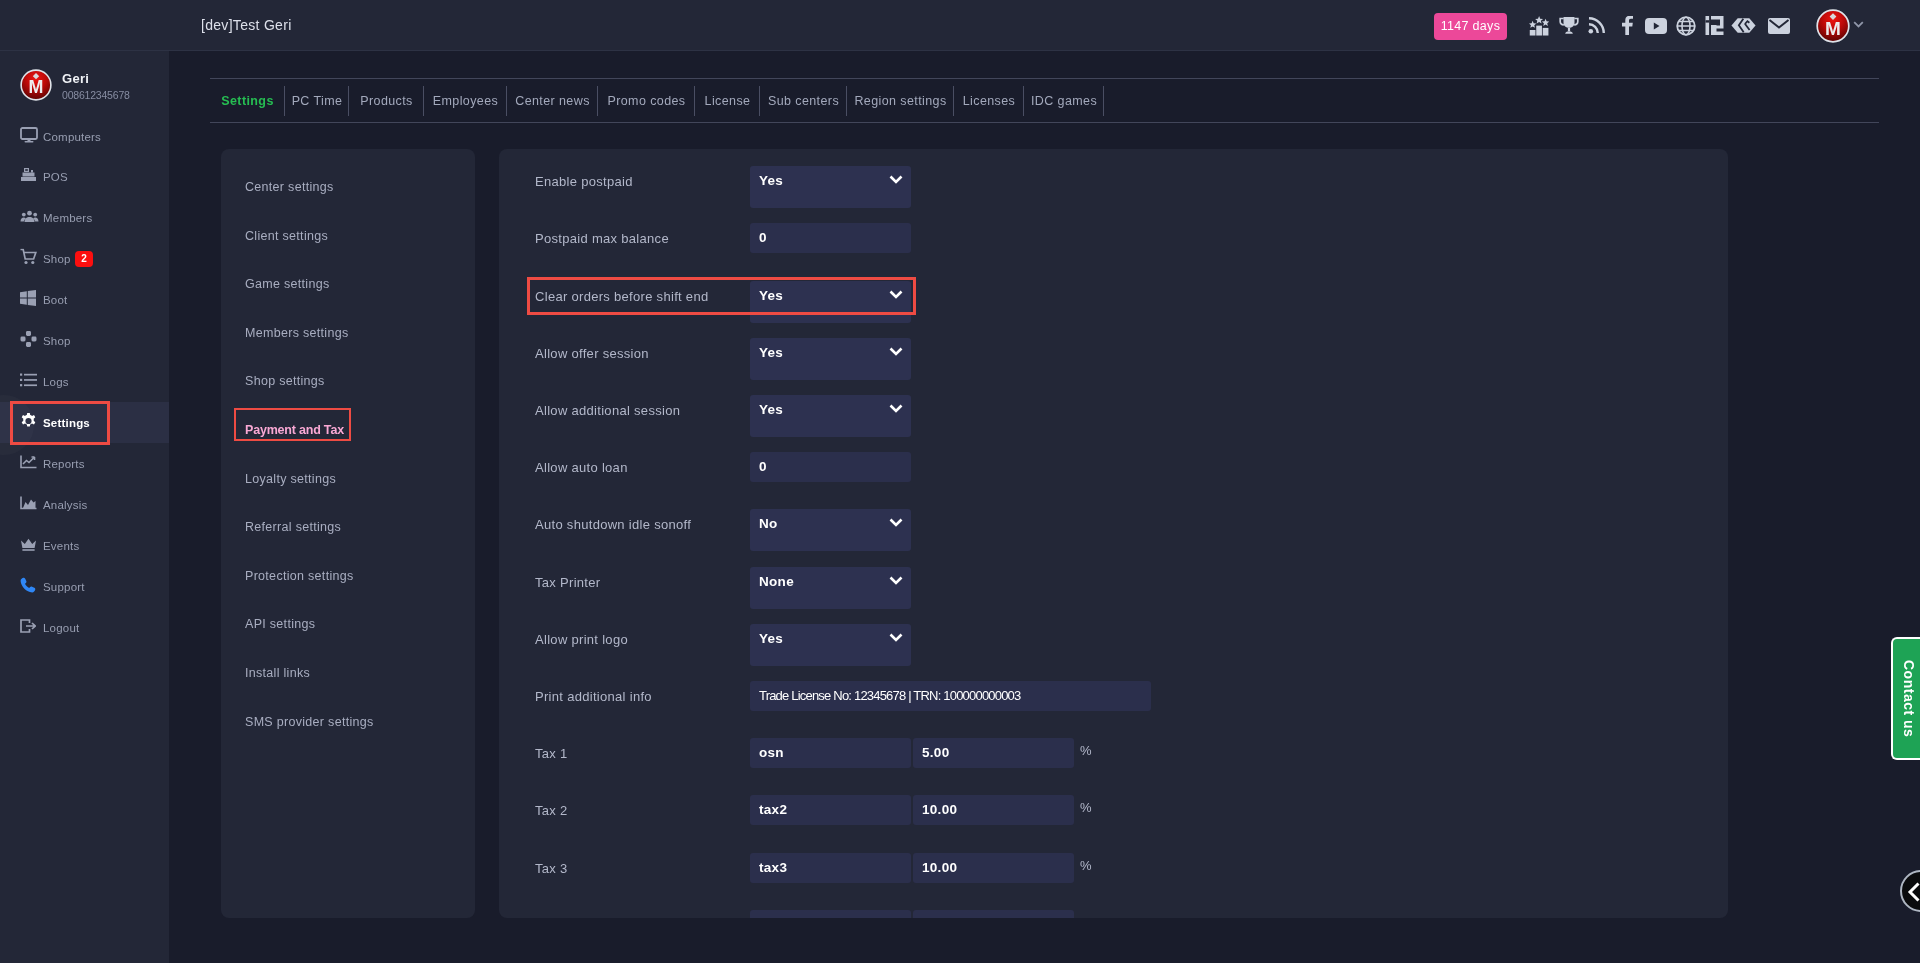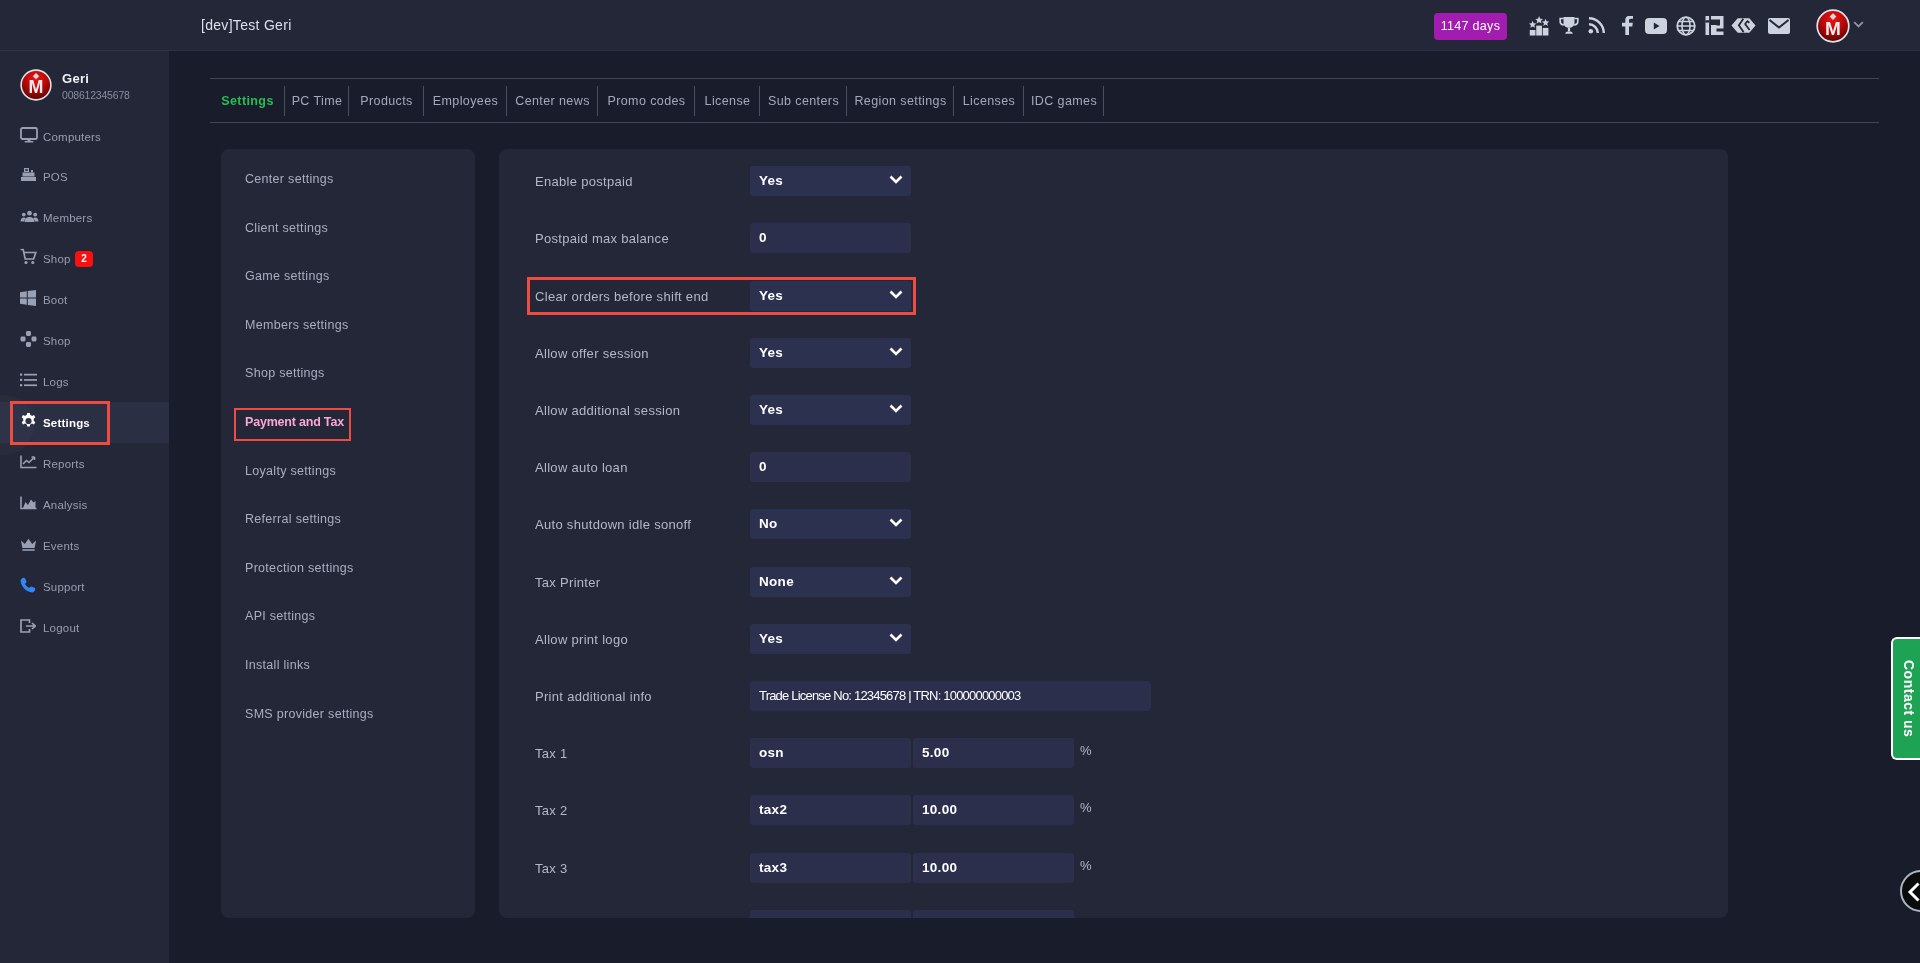--- a/index.html
+++ b/index.html
@@ -6,21 +6,21 @@
 html,body { width:1920px; height:963px; overflow:hidden; background:#191c2b; font-family:"Liberation Sans", sans-serif; }
 #app { position:relative; width:1920px; height:963px; }
 
 
 #header { position:absolute; top:0; left:0; width:1920px; height:51px; background:#232737; border-bottom:1px solid #2d3244; }
 #logoZone { position:absolute; top:0; left:0; width:169px; height:50px; border-right:1px solid #2d3244; }
 #logoTxt { position:absolute; left:35px; top:17px; font-size:15px; font-weight:bold; color:#f2f3f7; letter-spacing:-0.3px; }
 #burger { position:absolute; left:136px; top:19px; width:15px; height:14px; }
 #burger div { height:2px; background:#c9cdd8; margin-bottom:4px; border-radius:1px; }
 #pageTitle { position:absolute; left:201px; top:17px; font-size:14px; color:#dde0ea; letter-spacing:0.3px; }
-#daysBtn { position:absolute; left:1434px; top:13px; width:73px; height:27px; background:#a21caf; border-radius:4px; color:#fff; font-size:12.5px; text-align:center; line-height:27px; letter-spacing:0.3px; }
+#daysBtn { position:absolute; left:1434px; top:13px; width:73px; height:27px; background:#ec4899; border-radius:4px; color:#fff; font-size:12.5px; text-align:center; line-height:27px; letter-spacing:0.3px; }
 .hico { position:absolute; top:0; height:51px; display:flex; align-items:center; justify-content:center; }
 #caret { position:absolute; left:1853px; top:21px; }
 
 
 #sidebar { position:absolute; top:51px; left:0; width:169px; height:912px; background:#232737; }
 #uAvatar { position:absolute; left:20px; top:18px; }
 #uName { position:absolute; left:62px; top:20px; font-size:13px; font-weight:bold; color:#f0f2f6; letter-spacing:0.3px; }
 #uPhone { position:absolute; left:62px; top:38px; font-size:10.5px; color:#878da2; letter-spacing:-0.2px; }
 .mitem { position:absolute; left:0; width:169px; height:41px; }
 .mitem .mico { position:absolute; left:20px; top:50%; transform:translateY(-50%); }
@@ -31,27 +31,27 @@
 #settingsRedBox { position:absolute; left:10px; top:350px; width:100px; height:44px; border:3.5px solid #ee4b43; z-index:5; }
 
 
 #tabbar { position:absolute; left:210px; top:78px; width:1669px; height:45px; border-top:1px solid #42465a; border-bottom:1px solid #42465a; display:flex; }
 .tab { position:relative; height:100%; display:flex; align-items:center; justify-content:center; font-size:12.5px; color:#a3a9bc; letter-spacing:0.4px; }
 .tab::after { content:""; position:absolute; right:0; top:7px; height:30px; width:1px; background:#4a4e63; }
 .tab.active { color:#26bd52; font-weight:bold; }
 
 
 #subpanel { position:absolute; left:221px; top:149px; width:254px; height:769px; background:#232737; border-radius:8px; }
-.sitem { position:absolute; left:24px; transform:translateY(-50%); font-size:12.5px; color:#a9aec1; letter-spacing:0.3px; white-space:nowrap; }
+.sitem { position:absolute; left:24px; transform:translateY(-50%); font-size:12.5px; color:#a9aec1; letter-spacing:0.3px; white-space:nowrap;margin-top:8px; }
 .sitem.active { color:#f9a8d4; font-weight:bold; letter-spacing:-0.2px; }
 #payRedBox { position:absolute; left:13px; top:259px; width:117px; height:33px; border:2.5px solid #ee4b43; }
 
 #card { position:absolute; left:499px; top:149px; width:1229px; height:769px; background:#232737; border-radius:8px; overflow:hidden; }
 .flabel { position:absolute; left:36px; transform:translateY(-50%); font-size:13px; color:#b3b8ca; letter-spacing:0.3px; white-space:nowrap; }
-.fsel { position:absolute; left:251px; width:161px; height:30px; background:#2d3150; border-radius:3px; color:#fff; font-size:13.5px; font-weight:bold; line-height:30px; padding-left:9px; letter-spacing:0.3px; }
+.fsel { position:absolute; left:251px; width:161px; height:42px; background:#2d3150; border-radius:3px; color:#fff; font-size:13.5px; font-weight:bold; line-height:30px; padding-left:9px; letter-spacing:0.3px; }
 .fsel svg { position:absolute; right:8px; top:9px; }
 .finput { position:absolute; left:251px; width:161px; height:30px; background:#2b2f4c; border-radius:3px; color:#fff; font-size:13.5px; font-weight:bold; line-height:30px; padding-left:9px; letter-spacing:0.3px; }
 .finput2 { position:absolute; left:414px; width:161px; height:30px; background:#2b2f4c; border-radius:3px; color:#fff; font-size:13.5px; font-weight:bold; line-height:30px; padding-left:9px; letter-spacing:0.3px; }
 .pct { position:absolute; left:581px; transform:translateY(-50%); font-size:13px; color:#b3b8ca; }
 #clearRedBox { position:absolute; left:28px; top:128px; width:389px; height:38px; border:3px solid #ee4b43; }
 
 
 #contact { position:absolute; left:1891px; top:637px; width:31px; height:123px; background:#1ea355; border:2px solid #fff; border-right:none; border-radius:6px 0 0 6px; color:#fff; font-size:14px; font-weight:bold; letter-spacing:0.5px; writing-mode:vertical-rl; text-align:center; line-height:27px; }
 #fab { position:absolute; left:1900px; top:870px; width:42px; height:42px; background:#0a0b0d; border:2px solid #aeb6c2; border-radius:50%; }
 #fab svg { position:absolute; left:5px; top:9px; }

